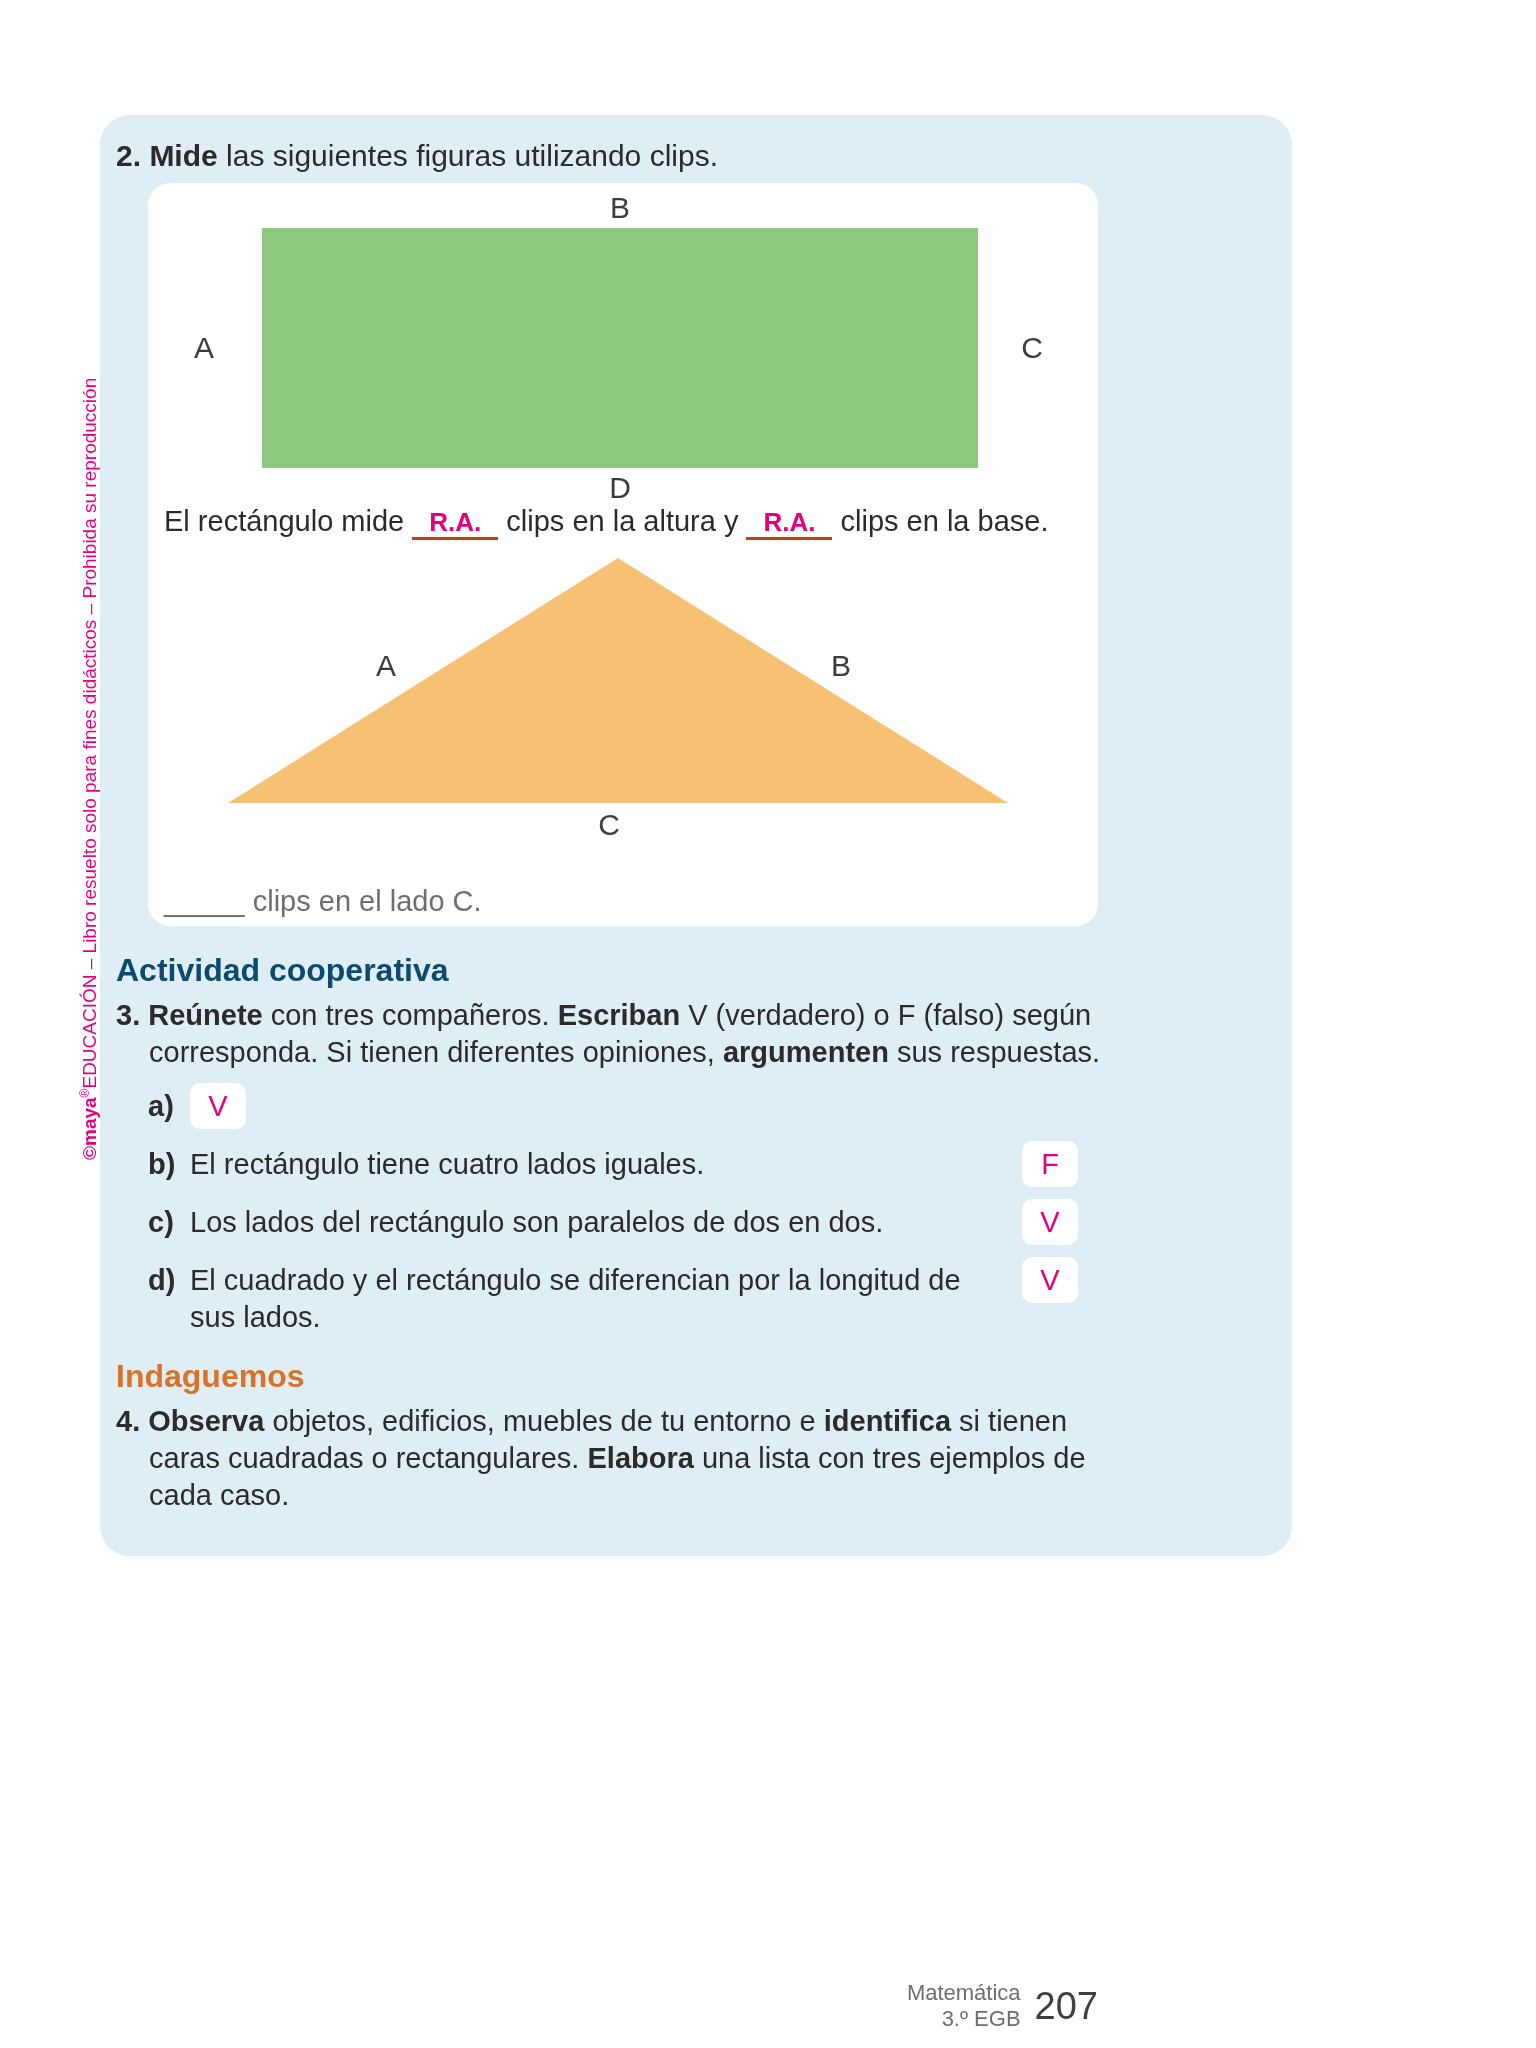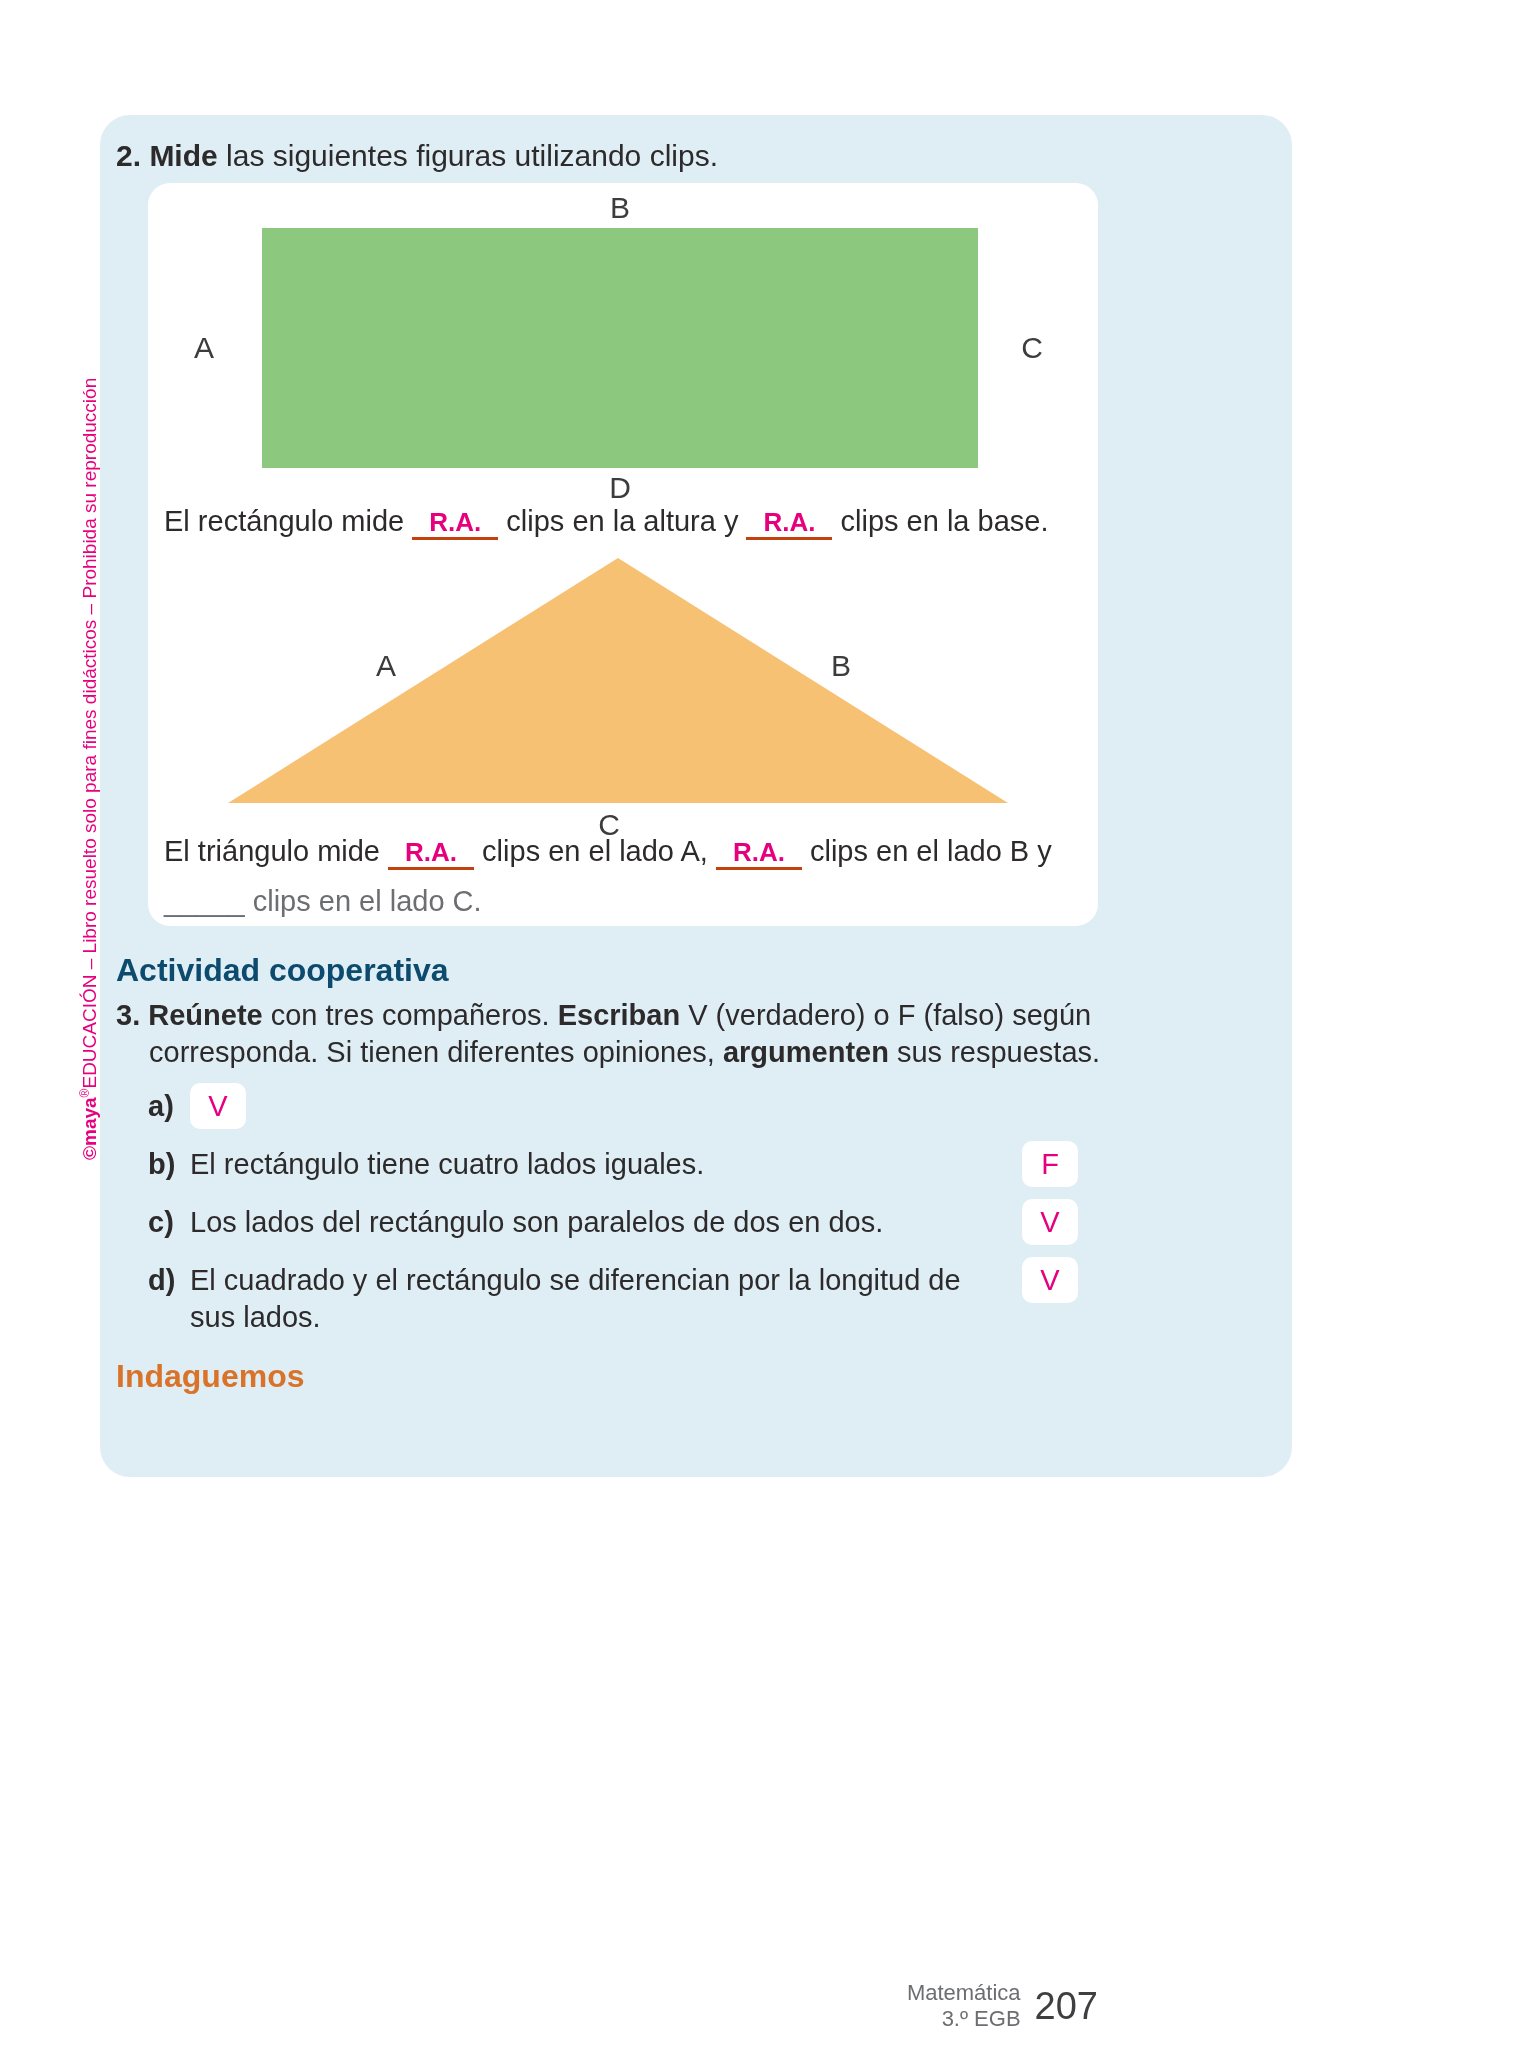--- a/index.html
+++ b/index.html
@@ -195,23 +195,20 @@
         <span>El rectángulo mide </span><span class="blank"><span class="ra">R.A.</span></span><span> clips en la altura y </span><span class="blank"><span class="ra">R.A.</span></span><span> clips en la base.</span>
       </div>
 
       <svg class="fig-svg" style="left:80px; top:375px;" width="780" height="245">
         <polygon points="390,0 780,245 0,245" fill="#f7c173"></polygon>
       </svg>
       <div class="fig-label" style="left:208px; top:466px;">A</div>
       <div class="fig-label" style="left:663px; top:466px;">B</div>
       <div class="fig-label" style="left:431px; top:625px;">C</div>
 
-      <div class="caption" style="top:650px;">
-        <span>El triángulo mide </span><span class="blank"><span class="ra">R.A.</span></span><span> clips en el lado A, </span><span class="blank"><span class="ra">R.A.</span></span><span> clips en el lado B y</span>
-      </div>
       <div class="caption" style="top:700px; color:#6d6e71;">_____ clips en el lado C.</div>
 
     </div>
 
     <div class="pink-heading">Actividad cooperativa</div>
 
     <p class="num-para">
       <b>3.</b>
       <b>Reúnete</b><span> con tres compañeros. </span><b>Escriban</b><span> V (verdadero)  o F (falso) según corresponda. Si tienen diferentes opiniones, </span><b>argumenten</b><span> sus respuestas.</span>
     </p>
@@ -233,20 +230,24 @@
       </div>
       <div class="vf-row">
         <div class="vf-letter">d)</div>
         <div class="vf-text">El cuadrado y el rectángulo se diferencian por la longitud de sus lados.</div>
         <div class="vf-box">V</div>
       </div>
     </div>
 
     <div class="orange-heading">Indaguemos</div>
 
+    <p class="num-para">
+      <b>4.</b>
+      <b>Observa</b><span> objetos, edificios, muebles de tu entorno e </span><b>identifica</b><span> si tienen caras cuadradas o rectangulares. </span><b>Elabora</b><span> una lista con tres ejemplos de cada caso.</span>
+    </p>
 
   </div>
 
   <div class="footer">
     <div class="footer-meta">
       <div>Matemática</div>
       <div>3.º EGB</div>
     </div>
     <div class="footer-page">207</div>
   </div>

